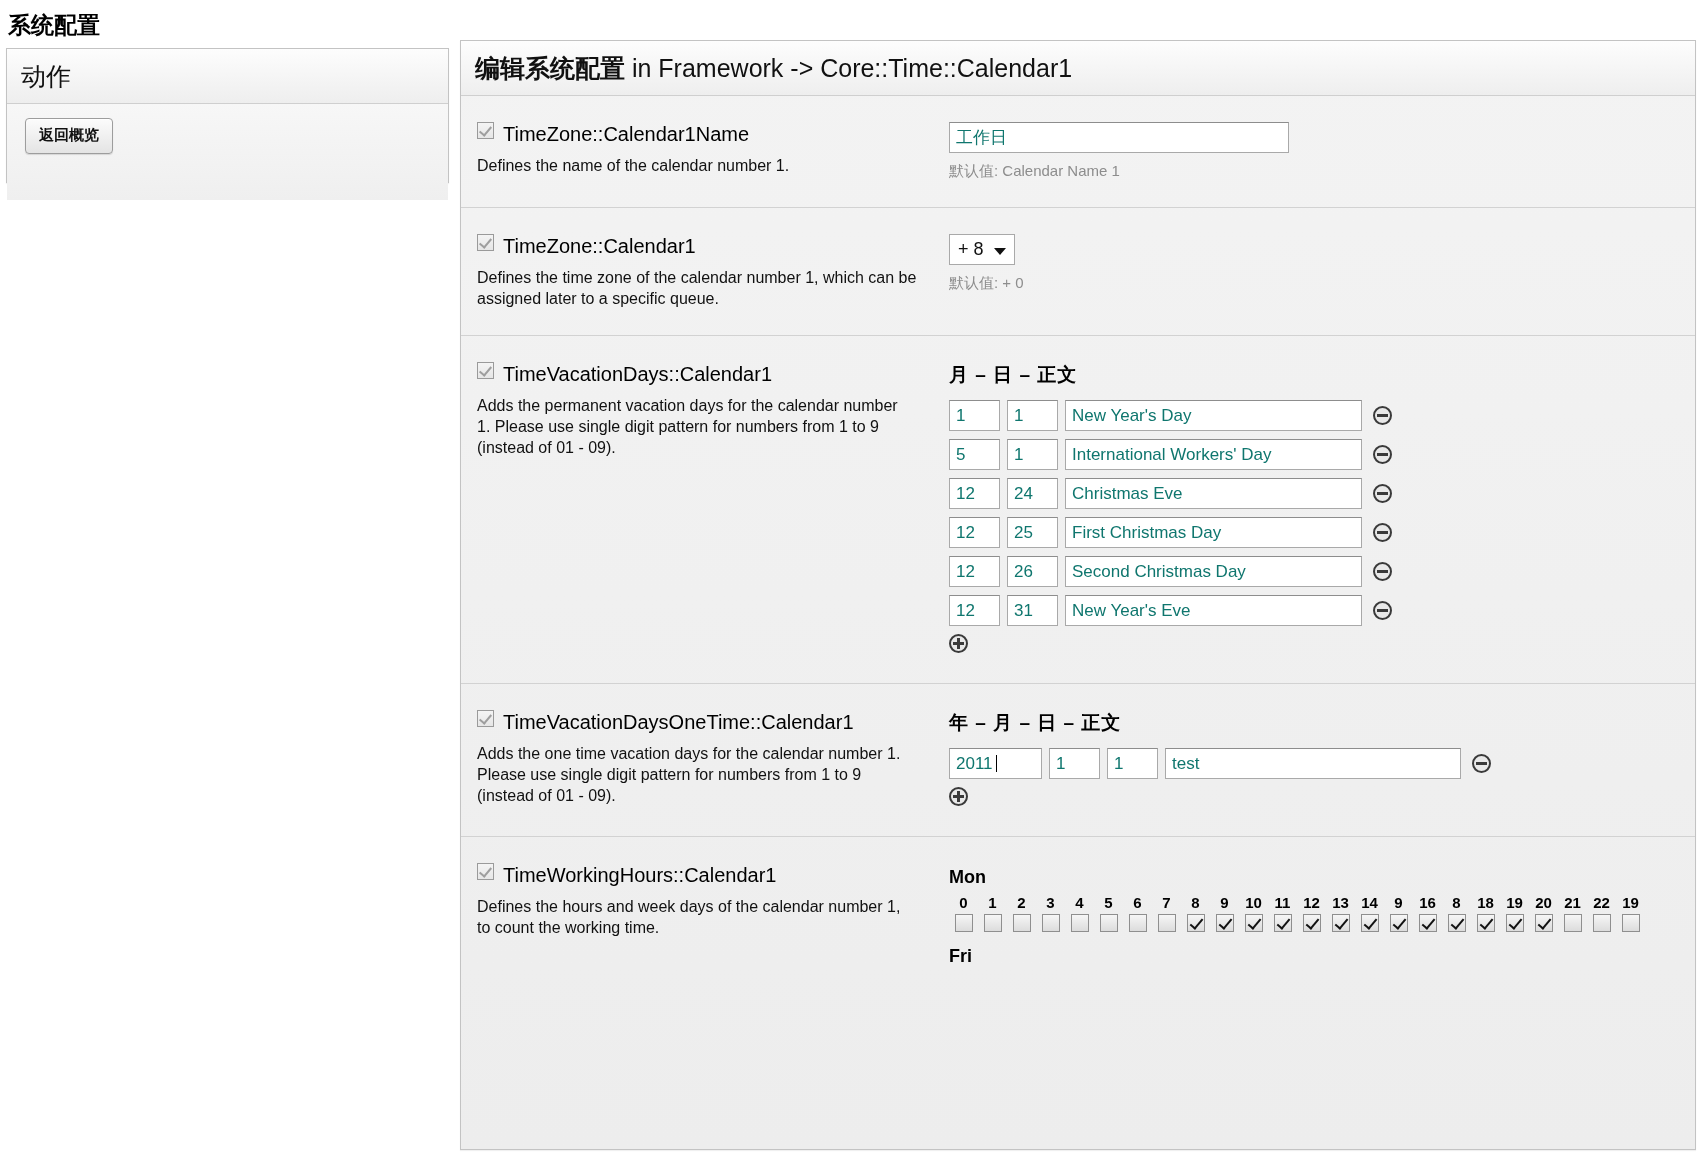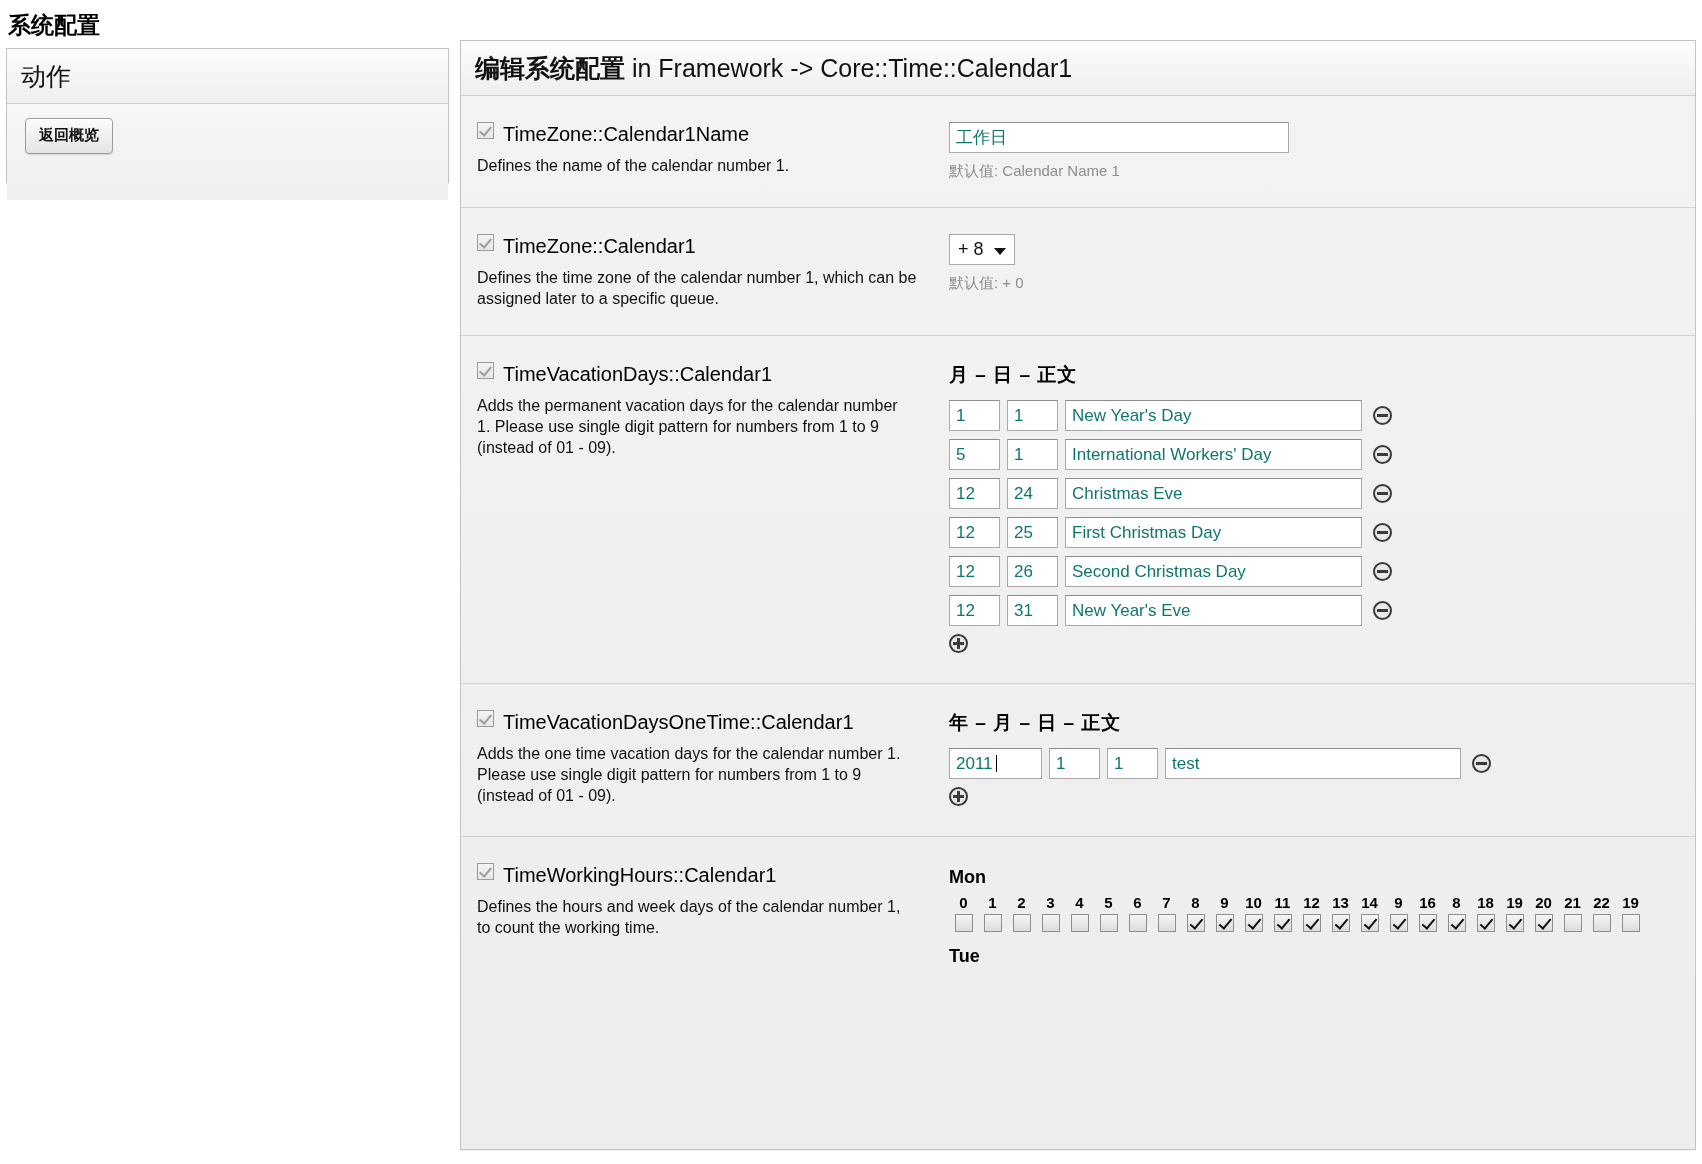--- a/index.html
+++ b/index.html
@@ -512,20 +512,20 @@
               </div>
               <div class="hour-cell">
                 <div>22</div>
                 <div class="hbox"></div>
               </div>
               <div class="hour-cell">
                 <div>19</div>
                 <div class="hbox"></div>
               </div>
             </div>
-          <div class="day-name" style="margin-top:14px">Tue</div>
+          <div class="day-name" style="margin-top:14px">Fri</div>
 
         </div>
       </div>
 
     </div>
   </div>
 </div>
 
 </body></html>

